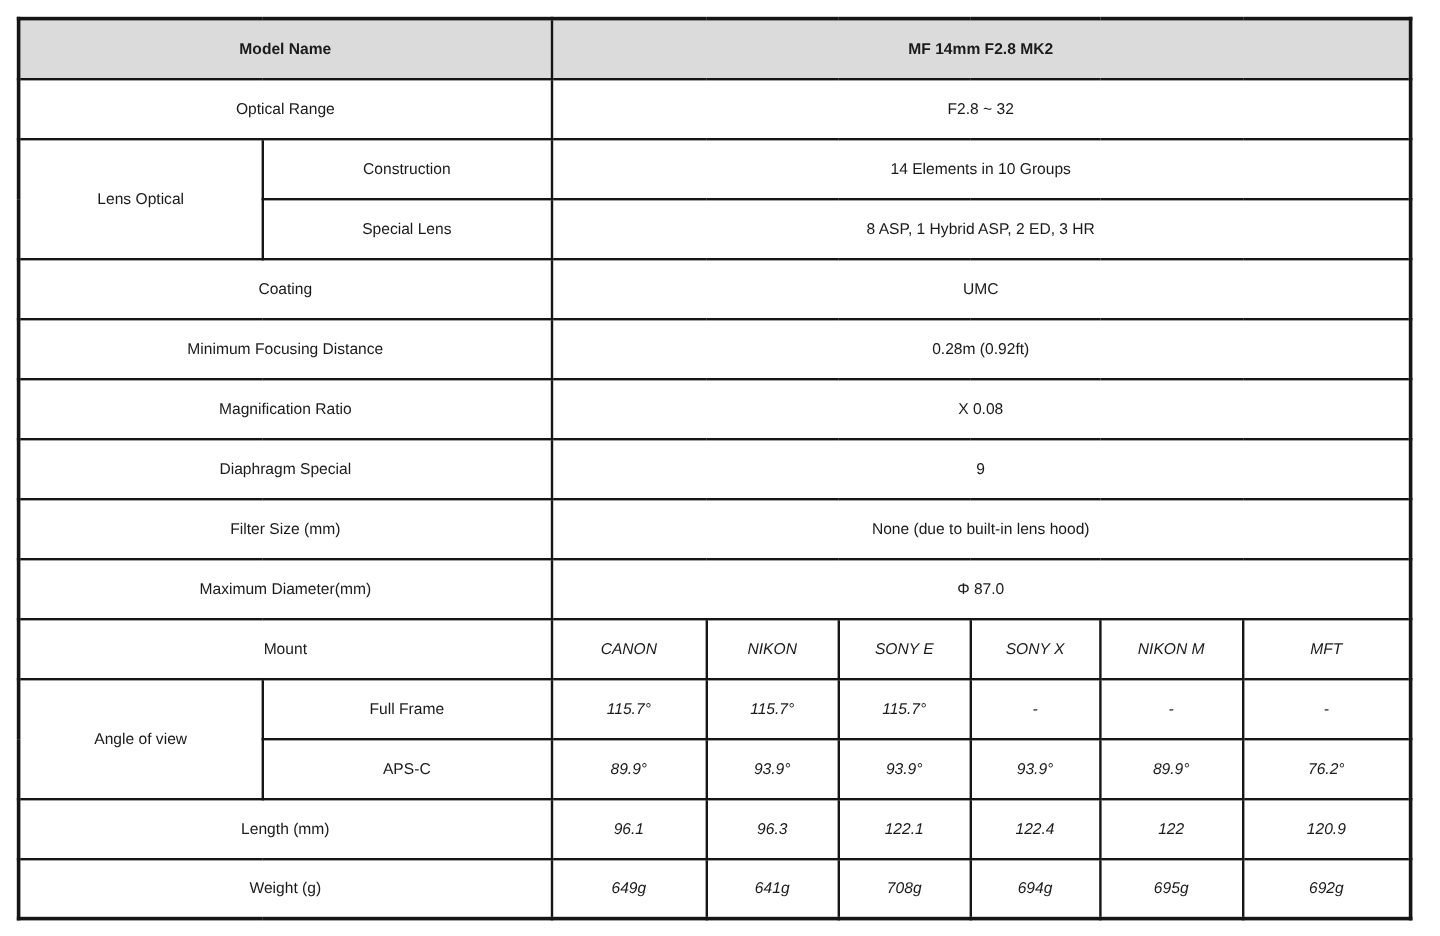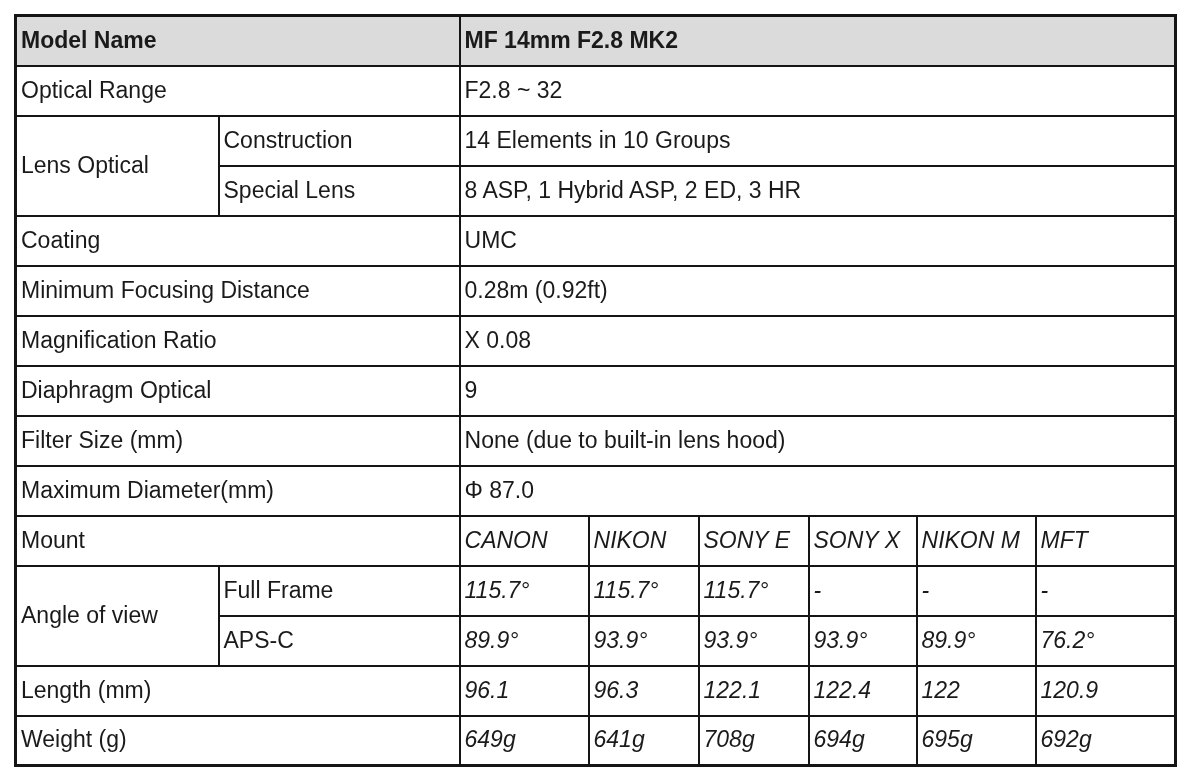--- a/index.html
+++ b/index.html
@@ -15,24 +15,24 @@
     padding: 14px 0 0 14px;
   }
   table.spec {
     border-collapse: collapse;
     table-layout: fixed;
     width: 1160px;
     border: 3px solid #151515;
   }
   table.spec td {
     border: 2px solid #151515;
-    text-align: left;
+    text-align: center;
     vertical-align: middle;
     padding: 0 4px;
-    font-size: 23px;
+    font-size: 13px;
     line-height: 1.2;
     overflow: hidden;
     white-space: nowrap;
   }
   table.spec tr { height: 50px; }
   td.hdr {
     background: #dbdbdb;
     font-weight: bold;
     font-size: 18px;
   }
@@ -88,21 +88,21 @@
       <td colspan="2">Minimum Focusing Distance</td>
       <td colspan="6">0.28m (0.92ft)</td>
     </tr>
 
     <tr>
       <td colspan="2">Magnification Ratio</td>
       <td colspan="6">X 0.08</td>
     </tr>
 
     <tr>
-      <td colspan="2">Diaphragm Optical</td>
+      <td colspan="2">Diaphragm Special</td>
       <td colspan="6">9</td>
     </tr>
 
     <tr>
       <td colspan="2">Filter Size (mm)</td>
       <td colspan="6">None (due to built-in lens hood)</td>
     </tr>
 
     <tr>
       <td colspan="2">Maximum Diameter(mm)</td>

